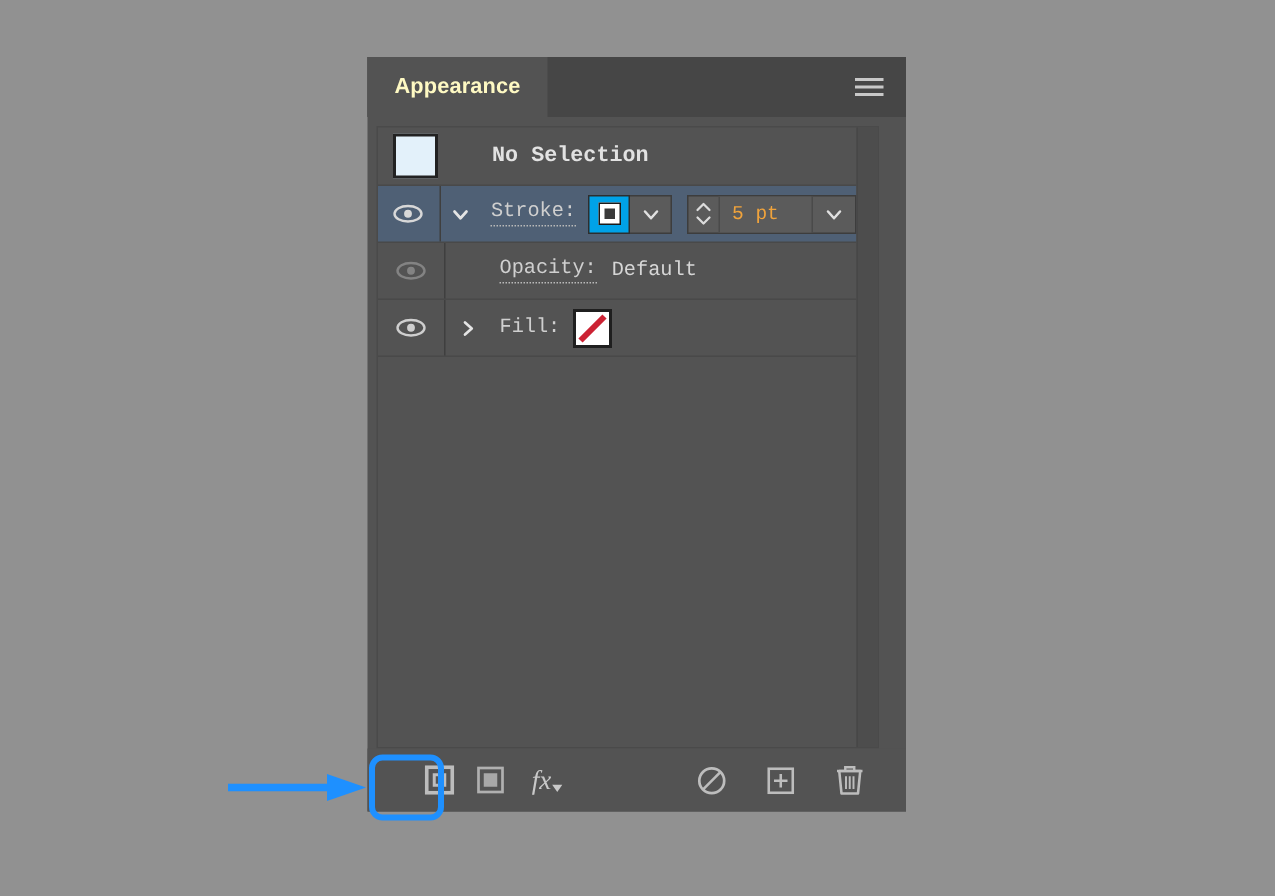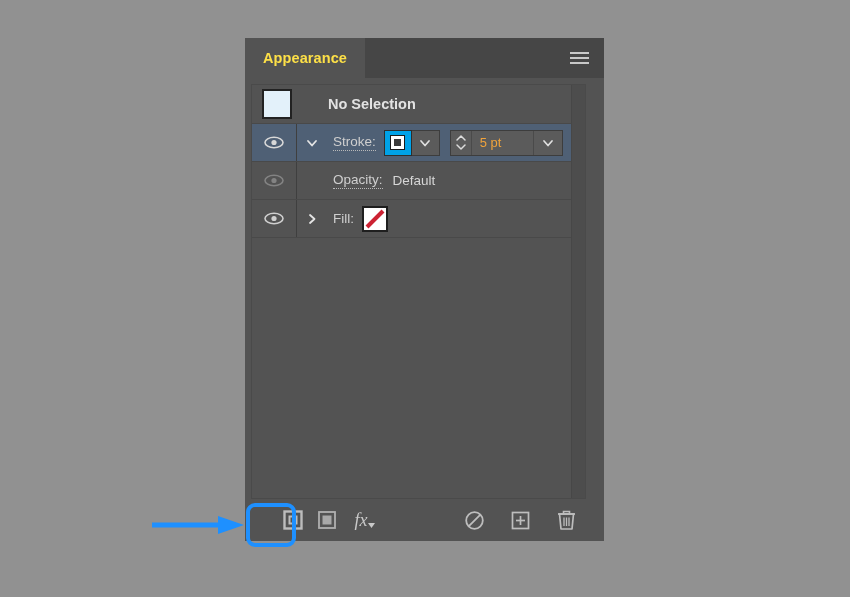--- a/index.html
+++ b/index.html
@@ -35,21 +35,21 @@
     display: flex;
     align-items: stretch;
     position: relative;
     flex: 0 0 auto;
   }
   .panel-tab {
     background: #535353;
     padding: 0 18px;
     display: flex;
     align-items: center;
-    color: #fde047;
+    color: #fef9c3;
     font-size: 14.5px;
     font-weight: bold;
     letter-spacing: 0.1px;
     cursor: default;
   }
   .panel-menu-btn {
     position: absolute;
     right: 8px;
     top: 0;
     bottom: 0;
@@ -72,20 +72,21 @@
   }
 
   
   .panel-body {
     flex: 1 1 auto;
     padding: 6px 18px 0 6px;
     display: flex;
     flex-direction: column;
     min-height: 0;
     box-sizing: border-box;
+    font-family: Liberation Mono, monospace;
   }
   .list-frame {
     flex: 1 1 auto;
     background: #535353;
     border: 1px solid #4a4a4a;
     display: flex;
     flex-direction: column;
     min-height: 0;
     box-sizing: border-box;
     position: relative;

